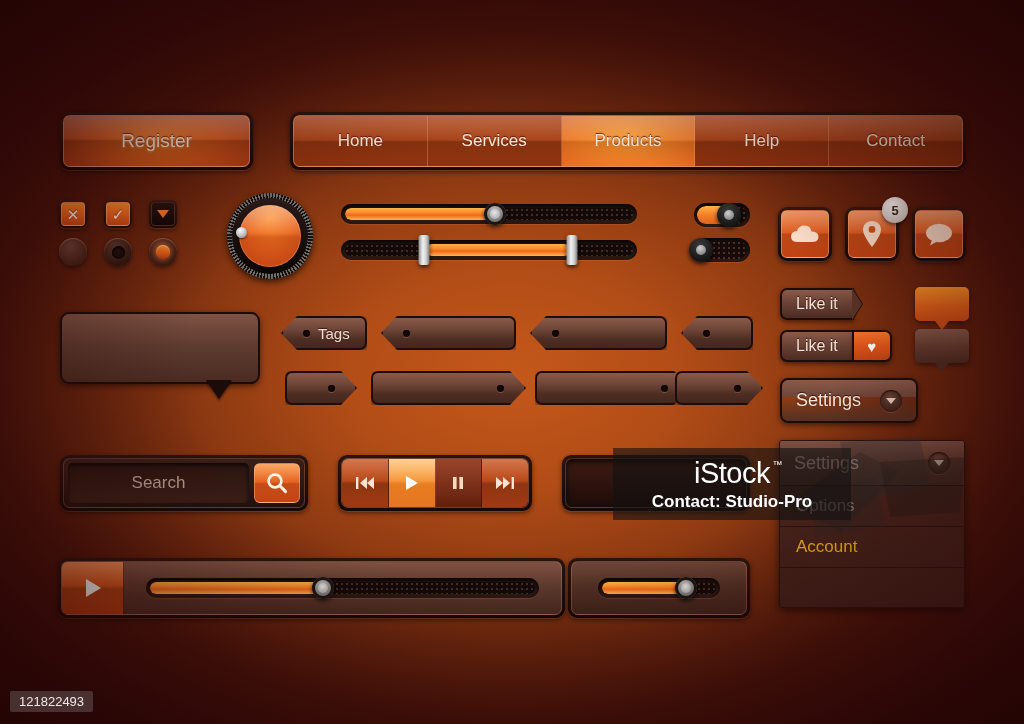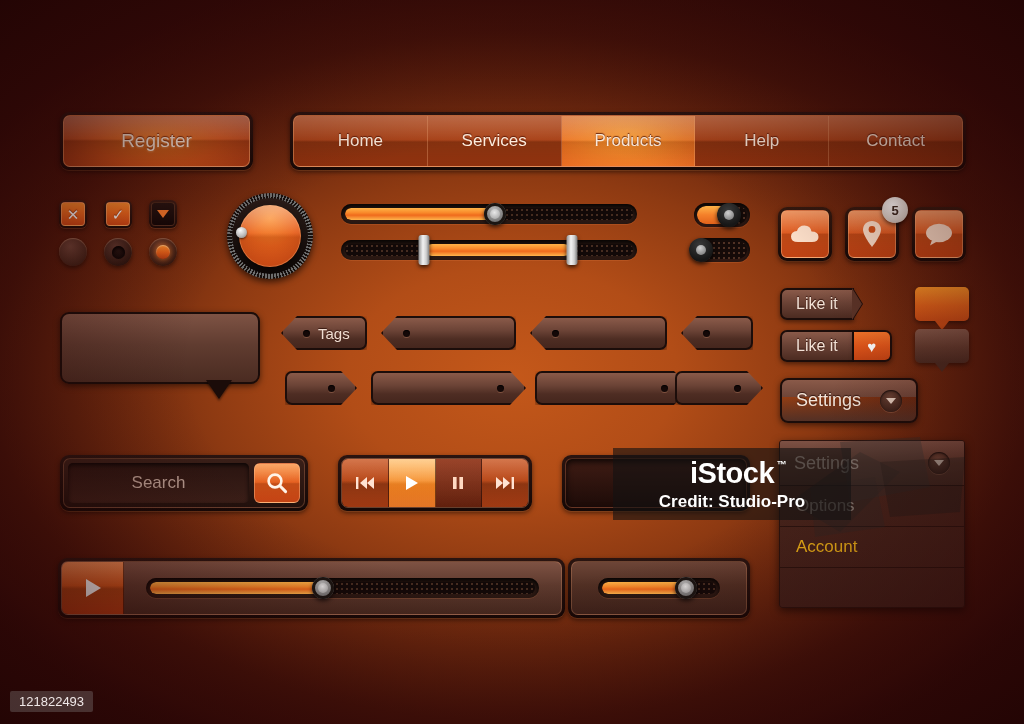--- a/index.html
+++ b/index.html
@@ -428,21 +428,21 @@
     display:flex; align-items:center; padding: 0 26px;
   }
 
   
   #wm {
     position:absolute; left: 613px; top: 448px; width: 238px; height: 72px;
     background: rgba(20,18,18,.62);
     display:flex; flex-direction: column; align-items:center; justify-content:center;
     pointer-events:none;
   }
-  #wm .t1 { color:#fff; font-size: 29px; font-weight: bold; letter-spacing:-.5px; position:relative; }
+  #wm .t1 { color:#fff; font-size: 29px; font-weight: normal; letter-spacing:-.5px; position:relative; }
   #wm .t1 sup { font-size: 10px; position:absolute; top: 2px; right:-12px; }
   #wm .t2 { color:#fff; font-size: 17px; font-weight: bold; margin-top: 2px; }
 
   #wmfan {
     position:absolute; left: 780px; top: 432px; width: 190px; height: 126px;
     pointer-events:none; opacity:.62;
   }
   #imgid {
     position:absolute; left: 10px; bottom: 12px;
     background: rgba(150,150,150,.30);
@@ -721,18 +721,18 @@
 
   <svg id="wmfan" viewBox="0 0 190 126">
     <path d="M10 70 L80 20 L120 40 L60 100 Z" fill="#1c1c1c" opacity=".55"></path>
     <path d="M60 10 L140 5 L150 55 L70 70 Z" fill="#2a2a2a" opacity=".5"></path>
     <path d="M100 30 L185 25 L180 80 L110 85 Z" fill="#141414" opacity=".45"></path>
     <path d="M30 55 L95 45 L105 95 L35 105 Z" fill="#232323" opacity=".4"></path>
   </svg>
 
   <div id="wm">
     <div class="t1"><span>iStock</span><sup>™</sup></div>
-    <div class="t2">Credit: Studio-Pro</div>
+    <div class="t2">Contact: Studio-Pro</div>
   </div>
 
   <div id="imgid">121822493</div>
 
 </div>
 
 </body></html>

